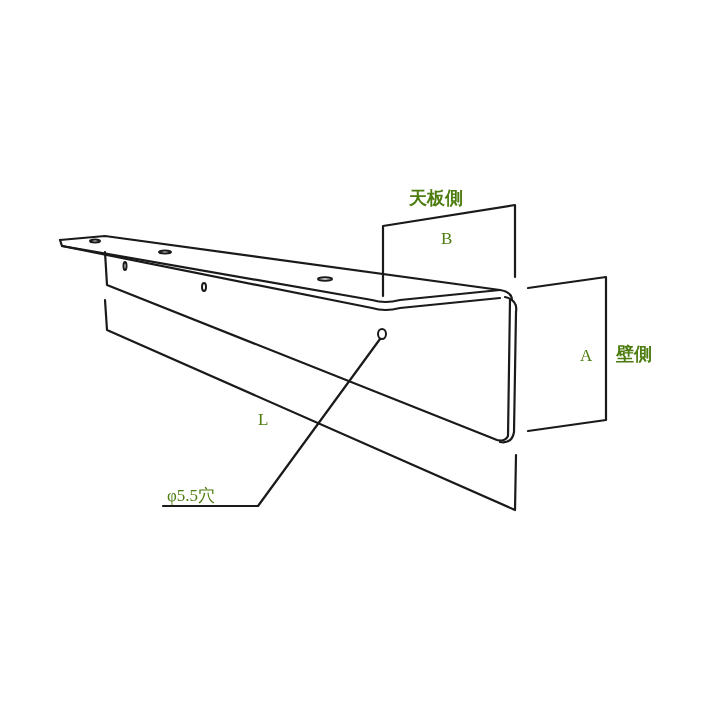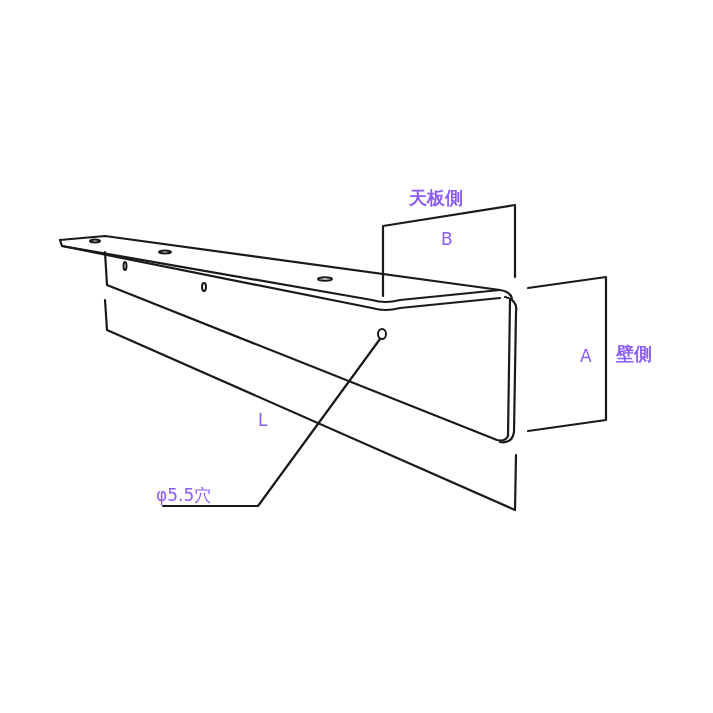--- a/index.html
+++ b/index.html
@@ -1,18 +1,18 @@
 <!DOCTYPE html>
 <html><head>
 <meta charset="utf-8">
 <style>
   html, body { margin: 0; padding: 0; background: #ffffff; }
   body { width: 713px; height: 713px; position: relative; overflow: hidden; font-family: "DejaVu Sans", "Liberation Sans", sans-serif; }
   #canvas { position: absolute; left: 0; top: 0; width: 713px; height: 713px; }
-  .lbl { position: absolute; color: #8b5cf6; white-space: nowrap; }
+  .lbl { position: absolute; color: #4d7c0f; white-space: nowrap; font-family: Liberation Serif, serif; }
   .lbl-jp { font-size: 18px; font-weight: bold; letter-spacing: 0px; }
   .lbl-dim { font-size: 17px; }
 </style>
 </head>
 <body>
 
 <svg id="canvas" viewBox="0 0 713 713" xmlns="http://www.w3.org/2000/svg">
   <g fill="none" stroke="#1a1a1a" stroke-width="2.2" stroke-linecap="round" stroke-linejoin="round">
 
     <g>
@@ -51,13 +51,13 @@
       <path d="M 380 339 L 258 506 L 163 506"></path>
     </g>
   </g>
 </svg>
 
 <div class="lbl lbl-jp" style="left:409px; top:186px;">天板側</div>
 <div class="lbl lbl-dim" style="left:441px; top:229px;">B</div>
 <div class="lbl lbl-dim" style="left:580px; top:346px;">A</div>
 <div class="lbl lbl-jp" style="left:616px; top:342px;">壁側</div>
 <div class="lbl lbl-dim" style="left:258px; top:410px;">L</div>
-<div class="lbl lbl-dim" style="left:156px; top:484px;">φ5.5穴</div>
+<div class="lbl lbl-dim" style="left:167px; top:484px;">φ5.5穴</div>
 
 </body></html>

